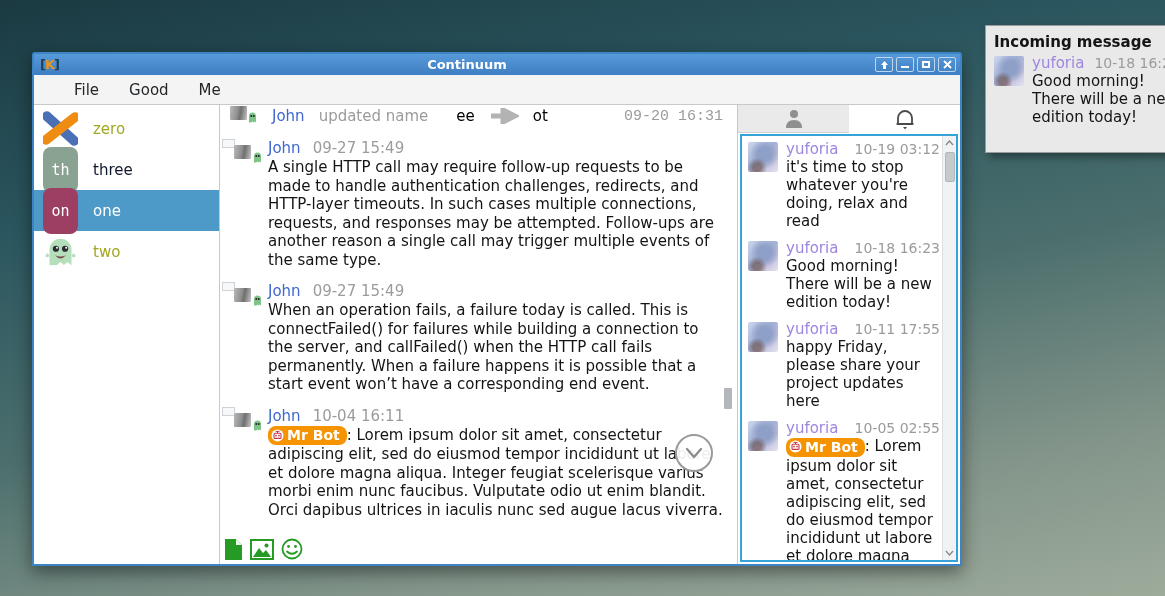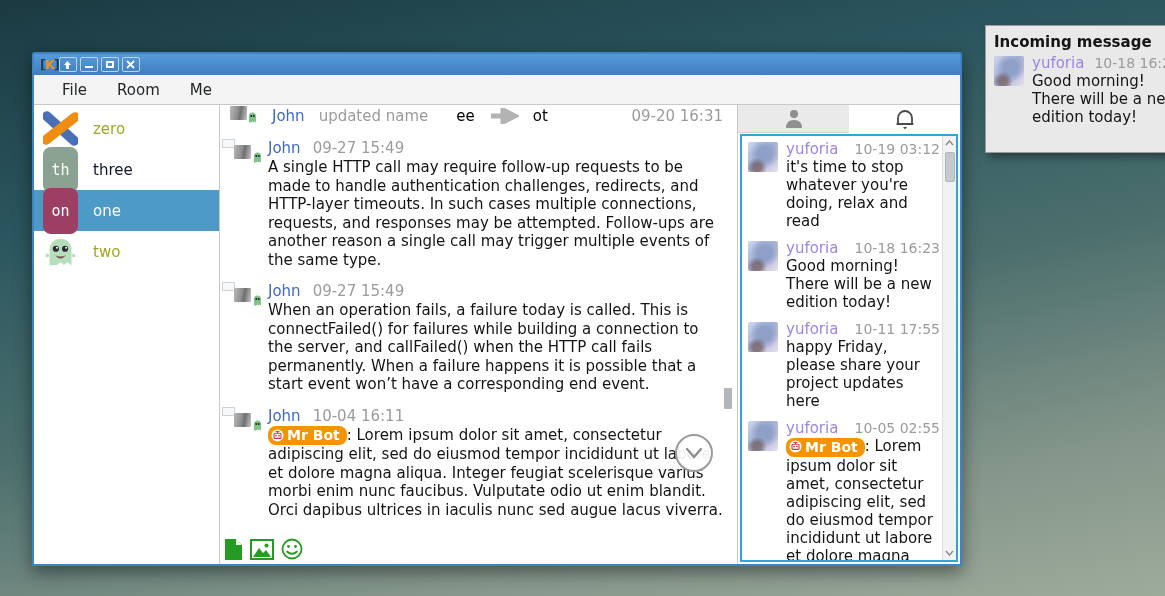--- a/index.html
+++ b/index.html
@@ -25,37 +25,37 @@
   .win-title{ flex:1; text-align:center; font-weight:bold; font-size:13px; }
   .win-controls{ display:flex; gap:3px; }
   .win-btn{
     width:18px; height:15px; border:1px solid #bcd6ef; border-radius:2px;
     display:flex; align-items:center; justify-content:center; cursor:pointer;
   }
   .glyph-dash{ width:8px; height:2px; background:#fff; margin-top:4px;}
   .glyph-box{ width:8px; height:7px; border:2px solid #fff; }
   .menubar{
     flex:0 0 30px; background:#f4f4f4; display:flex; align-items:center;
-    padding-left:16px; gap:6px; border-bottom:1px solid #c9c9c9;
+    padding-left:28px; gap:6px; border-bottom:1px solid #c9c9c9;
   }
   .menu-item{ font-size:15px; color:#232629; padding:4px 12px; cursor:default;}
   .win-body{ flex:1; display:flex; min-height:0; background:#fff;}
   
   .sidebar{ width:186px; flex:0 0 186px; border-right:1px solid #c8c8c8; padding-top:3px;}
   .room{ height:41px; display:flex; align-items:center; padding-left:9px; gap:15px; cursor:pointer;}
   .room.selected{ background:#4d9ac9; }
   .room.selected .room-label{ color:#fff; }
   .room-avatar{ width:35px; height:46px; border-radius:8px; display:flex; align-items:center;
     justify-content:center; color:#fff; font-size:15px; font-family:"DejaVu Sans Mono",monospace; flex:0 0 35px;}
   .room-label{ font-size:15px; }
   
   .chat-col{ flex:1; display:flex; flex-direction:column; position:relative; min-width:0; border-right:1px solid #c8c8c8;}
   .chat-list{ flex:1; overflow:hidden; padding:0 14px 0 8px; position:relative;}
   .event-row{ display:flex; align-items:center; gap:14px; font-size:15px; margin-top:1px; }
-  .event-row .time{ margin-left:auto; }
+  .event-row .time{ margin-left:auto;font-family:Liberation Mono, monospace; }
   .name{ color:#3e68cf; font-size:15px; }
   .time{ color:#9b9b9b; font-size:15px; }
   .gray{ color:#9b9b9b;text-align:center; }
   .msg{ display:flex; margin-top:13px; }
   .msg-avatar-col{ width:40px; flex:0 0 40px; position:relative; }
   .msg-body{ flex:1; min-width:0; }
   .msg-head{ display:flex; gap:12px; align-items:baseline; }
   .msg-text{ font-size:15px; line-height:18.5px; color:#141414; margin-top:1px;}
   
   .javatar{ position:relative; width:36px; height:36px; }
@@ -111,20 +111,21 @@
   .notif-head{ display:flex; gap:10px; align-items:baseline; white-space:nowrap;}
   .notif-line{ font-size:15px; line-height:18px; color:#141414; white-space:nowrap;}
 </style>
 </head>
 <body>
 
 <div class="window">
 
   <div class="titlebar">
     <span class="app-icon"><span class="bracket">[</span><span>K</span><span class="bracket">]</span></span>
+    <span class="win-title">Continuum</span>
     <span class="win-controls">
       <span class="win-btn">
         <svg width="9" height="10" viewBox="0 0 9 10">
             <path d="M4.5 1 L8 5 H6 V9 H3 V5 H1 Z" fill="#fff"></path>
           </svg>
       </span>
       <span class="win-btn">
           <span class="glyph-dash"></span>
         </span>
       <span class="win-btn">
@@ -133,21 +134,21 @@
       <span class="win-btn">
         <svg width="9" height="9" viewBox="0 0 9 9">
             <path d="M1 1 L8 8 M8 1 L1 8" stroke="#fff" stroke-width="1.8"></path>
           </svg>
       </span>
     </span>
   </div>
 
   <div class="menubar">
     <span class="menu-item">File</span>
-    <span class="menu-item">Room</span>
+    <span class="menu-item">Good</span>
     <span class="menu-item">Me</span>
   </div>
 
   <div class="win-body">
 
     <div class="sidebar">
       <div class="room">
         <span class="room-avatar" style="background:transparent">
           <svg width="35" height="35" viewBox="0 0 36 36">
             <rect x="-6" y="13" width="48" height="10" rx="5" fill="#4a6fb5" transform="rotate(42 18 18)"></rect>

